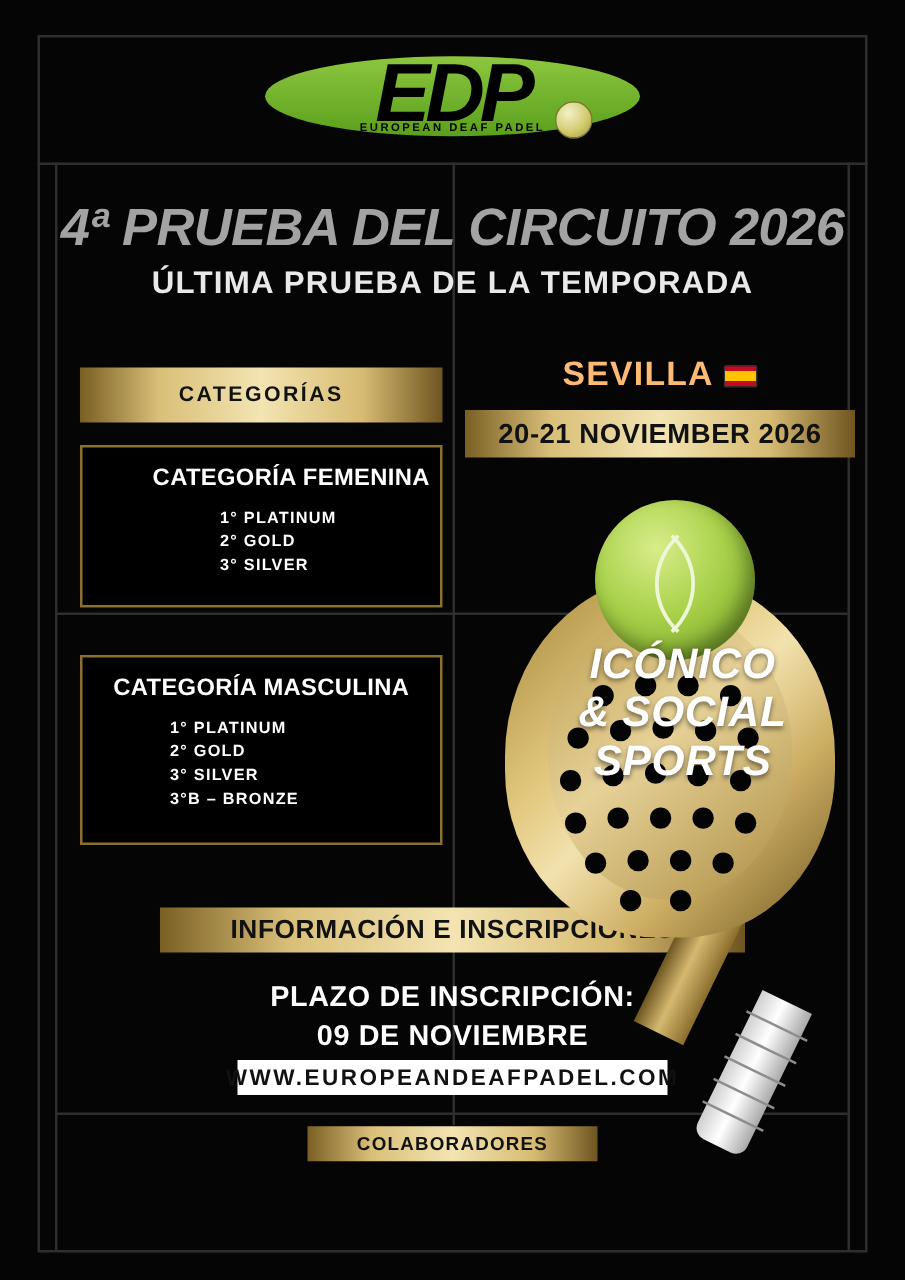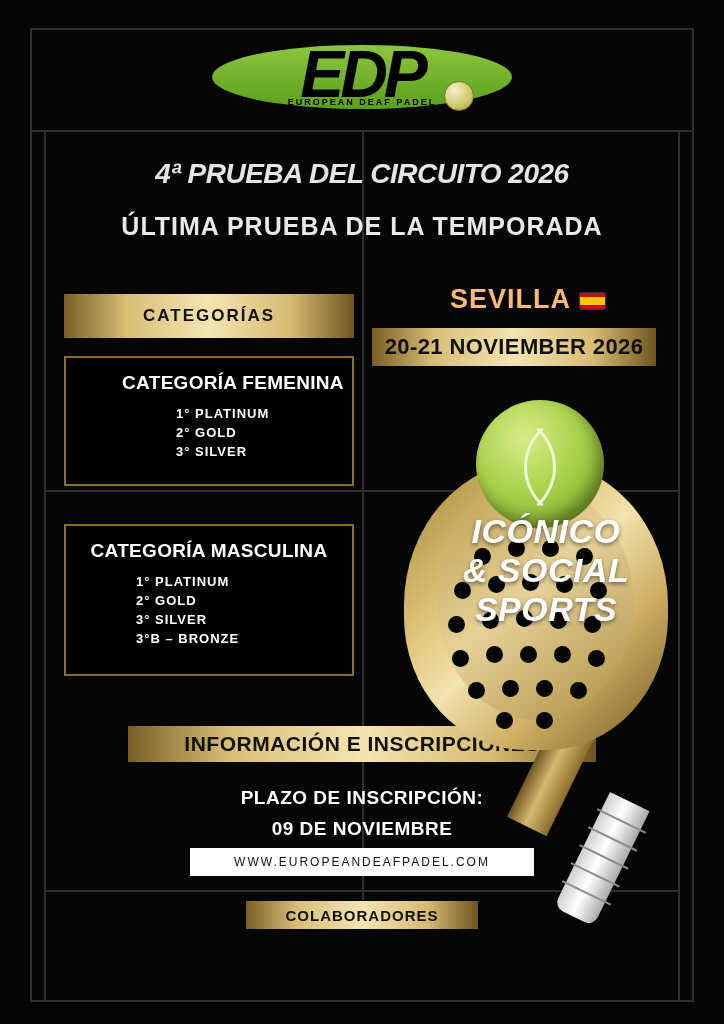--- a/index.html
+++ b/index.html
@@ -59,22 +59,22 @@
     position:absolute; right:38px; top:40px;
     width:30px; height:30px; border-radius:50%;
     background:radial-gradient(circle at 35% 30%, #f4f1c8, #cfc86a 60%, #9a9340);
     border:1px solid #7d7630;
   }
 
   
   .h-title {
     position:absolute; top:158px; left:0; width:724px;
     text-align:center;
-    font-size:28px; font-weight:bold; font-style:italic;
-    color:#e5e5e5; letter-spacing:-0.5px;
+    font-size:42px; font-weight:bold; font-style:italic;
+    color:#a3a3a3; letter-spacing:-0.5px;
   }
   .h-sub {
     position:absolute; top:212px; left:0; width:724px;
     text-align:center;
     font-size:25px; font-weight:bold;
     color:#e9e9e9; letter-spacing:1px;
   }
 
   
   .gold-banner {
@@ -113,21 +113,21 @@
     text-align:center;
     font-size:27px; font-weight:bold; color:#fdba74; letter-spacing:1px;
   }
   .flag {
     display:inline-block; width:27px; height:18px; vertical-align:middle;
     margin-left:8px; border:1px solid #333;
     background:linear-gradient(180deg,#c60b1e 0%,#c60b1e 25%,#ffc400 25%,#ffc400 75%,#c60b1e 75%,#c60b1e 100%);
     border-radius:2px;
   }
   .date-banner {
-    position:absolute; left:372px; top:328px; width:284px; height:38px;
+    position:absolute; left:372px; top:328px; width:312px; height:38px;
   }
   .date-banner span {
     font-size:22px; font-weight:bold; color:#111; letter-spacing:0.4px;
   }
 
   
   .racket { position:absolute; left:388px; top:400px; width:310px; height:520px; }
   .racket .ball {
     position:absolute; left:88px; top:0px; width:128px; height:128px;
     border-radius:50%;
@@ -178,27 +178,27 @@
     letter-spacing:0.5px;
   }
 
   
   .info-banner {
     position:absolute; left:128px; top:726px; width:468px; height:36px;
   }
   .info-banner span { font-size:21px; font-weight:bold; color:#111; letter-spacing:0.5px; }
   .plazo {
     position:absolute; left:0; top:782px; width:724px; text-align:center;
-    color:#ffffff; font-size:19px; font-weight:bold; line-height:31px; letter-spacing:0.5px;
+    color:#ffffff; font-size:23px; font-weight:bold; line-height:31px; letter-spacing:0.5px;
   }
   .web {
     position:absolute; left:190px; top:848px; width:344px; height:28px;
     background:#ffffff; display:flex; align-items:center; justify-content:center;
   }
-  .web span { font-size:12px; font-weight:normal; color:#111; letter-spacing:2px; }
+  .web span { font-size:18px; font-weight:bold; color:#111; letter-spacing:2px; }
   .collab-banner {
     position:absolute; left:246px; top:901px; width:232px; height:28px;
   }
   .collab-banner span { font-size:15px; font-weight:bold; color:#111; letter-spacing:1px; }
 </style>
 </head>
 <body>
 
 <div class="poster">
 

